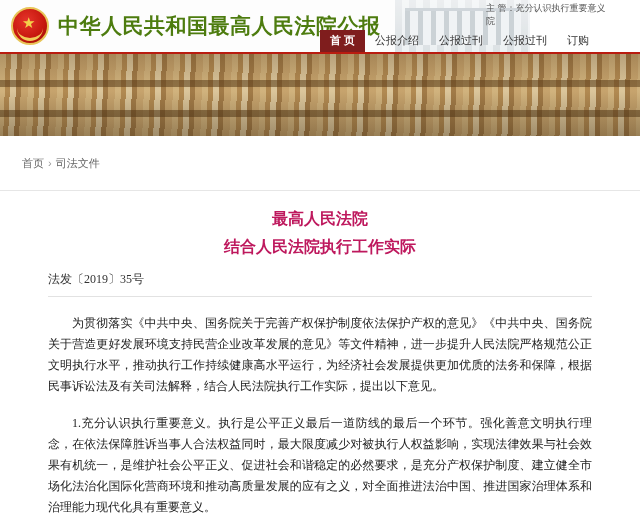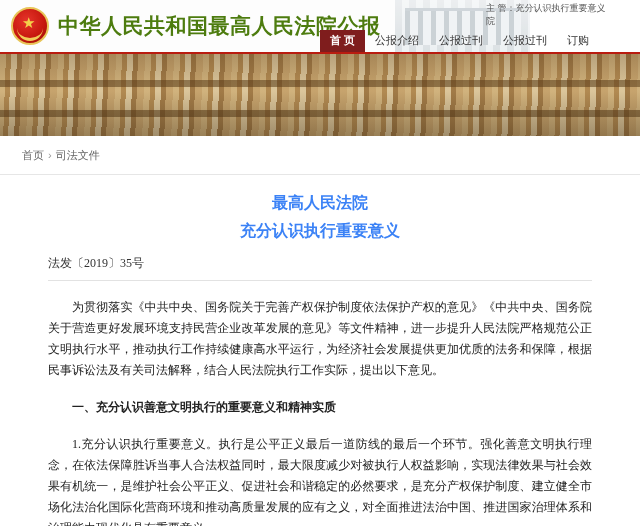--- a/index.html
+++ b/index.html
@@ -157,21 +157,21 @@
   .banner .shelf.s1 { top: 26px; }
   .banner .shelf.s2 { top: 56px; }
 
   
   .crumb-wrap {
     background: #fff;
     border-bottom: 1px solid #e6e6e6;
     height: 30px;
     display: flex;
     align-items: center;
-    padding: 4px 22px;
+    padding: 12px 22px;
   }
   .crumb {
     font-size: 11px;
     color: #666;
   }
   .crumb a {
     color: #666;
     text-decoration: none;
     cursor: pointer;
   }
@@ -181,21 +181,21 @@
   }
 
   
   .article {
     padding: 14px 48px 0 48px;
   }
   .doc-title {
     text-align: center;
     font-family: "Liberation Serif", serif;
     font-weight: bold;
-    color: #3b82f6;
+    color: #be185d;
   }
   .doc-title .l1 { font-size: 16px; line-height: 28px; }
   .doc-title .l2 { font-size: 16px; line-height: 28px; }
   .doc-title .l3 { font-size: 16px; line-height: 28px; }
 
   .doc-number {
     text-align: left;
     font-size: 12px;
     color: #333;
     margin-top: 10px;
@@ -262,26 +262,25 @@
 
 <div class="crumb-wrap">
   <div class="crumb">
     <a>首页</a><span class="sep">›</span><a>司法文件</a>
   </div>
 </div>
 
 <div class="article">
   <div class="doc-title">
     <div class="l1">最高人民法院</div>
-    <div class="l3">充分认识执行重要意义</div>
+    <div class="l3">结合人民法院执行工作实际</div>
   </div>
 
   <div class="doc-number">法发〔2019〕35号</div>
 
   <hr class="hr-line">
 
   <div class="body-text">
     <p>为贯彻落实《中共中央、国务院关于完善产权保护制度依法保护产权的意见》《中共中央、国务院关于营造更好发展环境支持民营企业改革发展的意见》等文件精神，进一步提升人民法院严格规范公正文明执行水平，推动执行工作持续健康高水平运行，为经济社会发展提供更加优质的法务和保障，根据民事诉讼法及有关司法解释，结合人民法院执行工作实际，提出以下意见。</p>
-    <p class="section">一、充分认识善意文明执行的重要意义和精神实质</p>
     <p>1.充分认识执行重要意义。执行是公平正义最后一道防线的最后一个环节。强化善意文明执行理念，在依法保障胜诉当事人合法权益同时，最大限度减少对被执行人权益影响，实现法律效果与社会效果有机统一，是维护社会公平正义、促进社会和谐稳定的必然要求，是充分产权保护制度、建立健全市场化法治化国际化营商环境和推动高质量发展的应有之义，对全面推进法治中国、推进国家治理体系和治理能力现代化具有重要意义。</p>
 
   </div>
 </div>
 
 </body></html>

